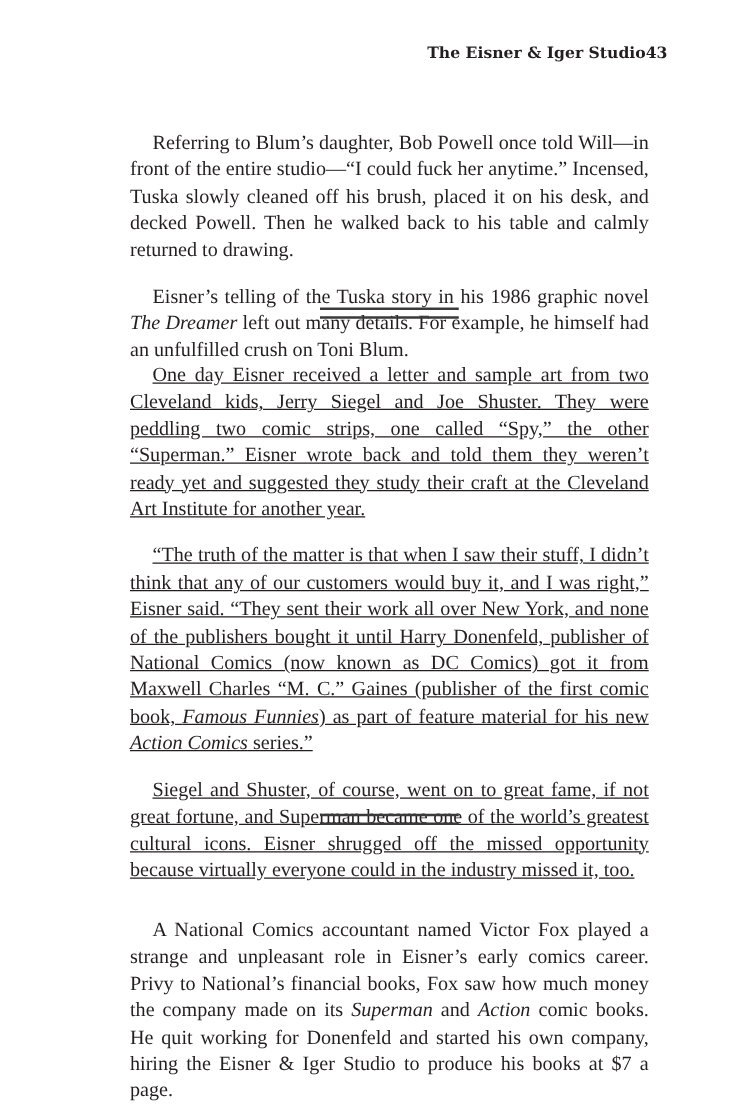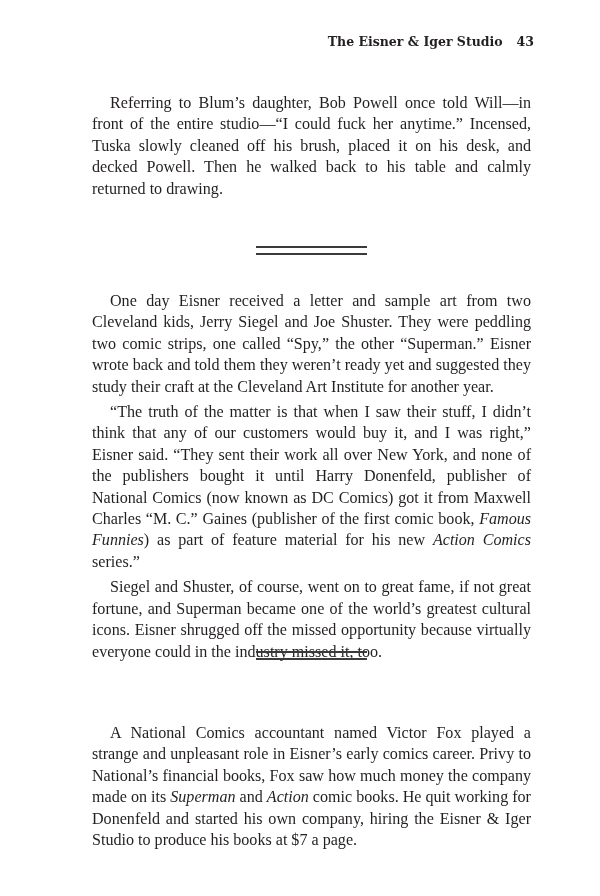--- a/index.html
+++ b/index.html
@@ -3,49 +3,50 @@
 <meta charset="utf-8">
 <style>
   html, body { margin:0; padding:0; background:#ffffff; }
   body { width:600px; height:896px; position:relative; overflow:hidden; }
   .page { position:absolute; left:0; top:0; width:600px; height:896px; background:#fff; }
   .running-head {
     position:absolute; top:34px; right:66px;
     font-family:"DejaVu Serif", serif; font-weight:bold; font-size:12.5px; color:#231f20;
     white-space:nowrap;
   }
-  .running-head .folio { margin-left:14px; }
+  .running-head .folio { }
   .text {
     position:absolute; left:88px; width:447px;
     font-family:"Liberation Serif", serif; font-size:16.1px; line-height:21.4px; color:#231f20;
     text-align:justify; hyphens:manual;
   }
-  .text p { margin:4px; text-indent:18px; }
+  .text p { margin:16px; text-indent:18px; }
   .block1 { top:88px; }
-  .block2 { top:286px; }
+  .block2 { top:274px;text-decoration:underline; }
   .block3 { top:718px; }
   .divider {
     position:absolute; left:256px; width:111px; height:8px;
     border-top:2px solid #3a3a3a; border-bottom:2px solid #3a3a3a; box-sizing:border-box;
     height:9px;
   }
   .div1 { top:246px; }
   .div2 { top:651px; }
   i { font-style:italic; }
 </style>
 </head>
 <body>
 
 <div class="page">
   <div class="running-head">
     <span>The Eisner &amp; Iger Studio</span><span class="folio">43</span>
   </div>
 
   <div class="text block1">
       <p><span>Referring to Blum’s daughter, Bob Powell once told Will—in front of the entire studio—“I could fuck her anytime.” Incensed, Tuska slowly cleaned off his brush, placed it on his desk, and decked Powell. Then he walked back to his table and calmly returned to drawing.</span></p>
+      <p><span>Eisner’s telling of the Tuska story in his 1986 graphic novel </span><i>The Dreamer</i><span> left out many details. For example, he himself had an unful­filled crush on Toni Blum.</span></p>
     </div>
   <div class="divider div1"></div>
   <div class="text block2">
       <p><span>One day Eisner received a letter and sample art from two Cleveland kids, Jerry Siegel and Joe Shuster. They were peddling two comic strips, one called “Spy,” the other “Superman.” Eisner wrote back and told them they weren’t ready yet and suggested they study their craft at the Cleveland Art Institute for another year.</span></p>
       <p><span>“The truth of the matter is that when I saw their stuff, I didn’t think that any of our customers would buy it, and I was right,” Eisner said. “They sent their work all over New York, and none of the publishers bought it until Harry Donenfeld, publisher of National Comics (now known as DC Comics) got it from Maxwell Charles “M. C.” Gaines (publisher of the first comic book, </span><i>Famous Funnies</i><span>) as part of feature material for his new </span><i>Action Comics</i><span> series.”</span></p>
       <p><span>Siegel and Shuster, of course, went on to great fame, if not great for­tune, and Superman became one of the world’s greatest cultural icons. Eisner shrugged off the missed opportunity because virtually everyone could in the industry missed it, too.</span></p>
     </div>
   <div class="divider div2"></div>
   <div class="text block3">
       <p><span>A National Comics accountant named Victor Fox played a strange and unpleasant role in Eisner’s early comics career. Privy to National’s financial books, Fox saw how much money the company made on its </span><i>Superman</i><span> and </span><i>Action</i><span> comic books. He quit working for Donenfeld and started his own com­pany, hiring the Eisner &amp; Iger Studio to produce his books at $7 a page.</span></p>

